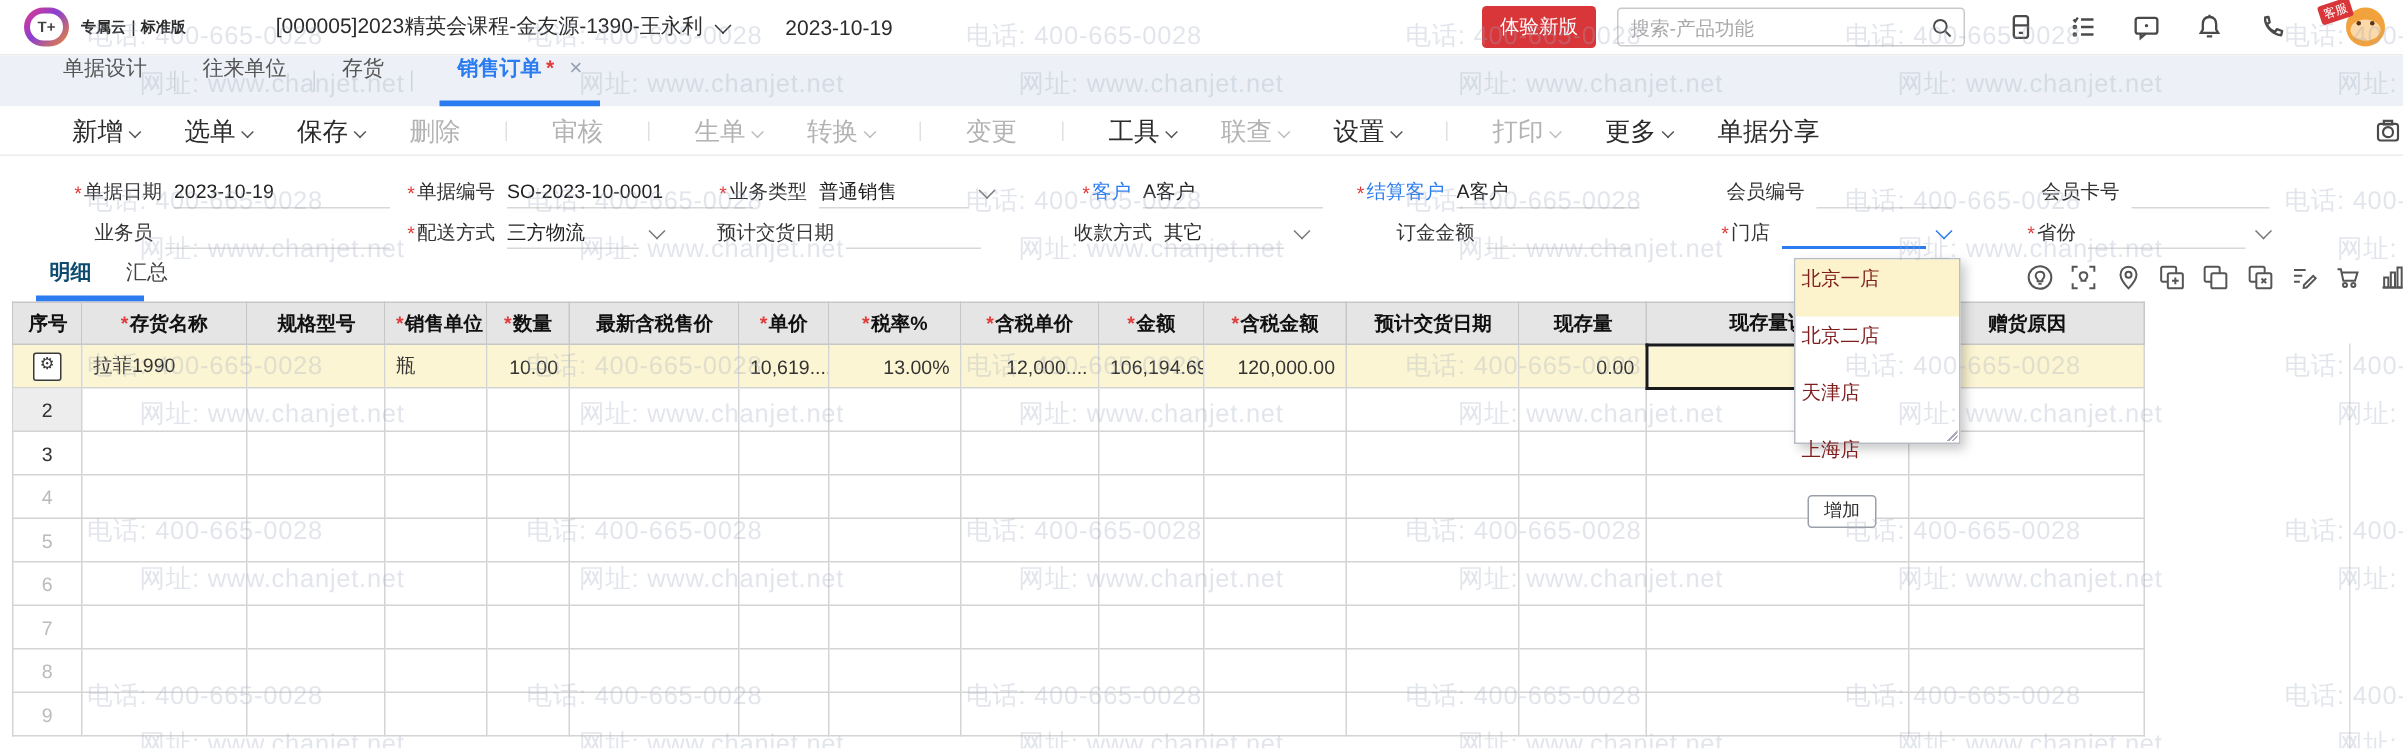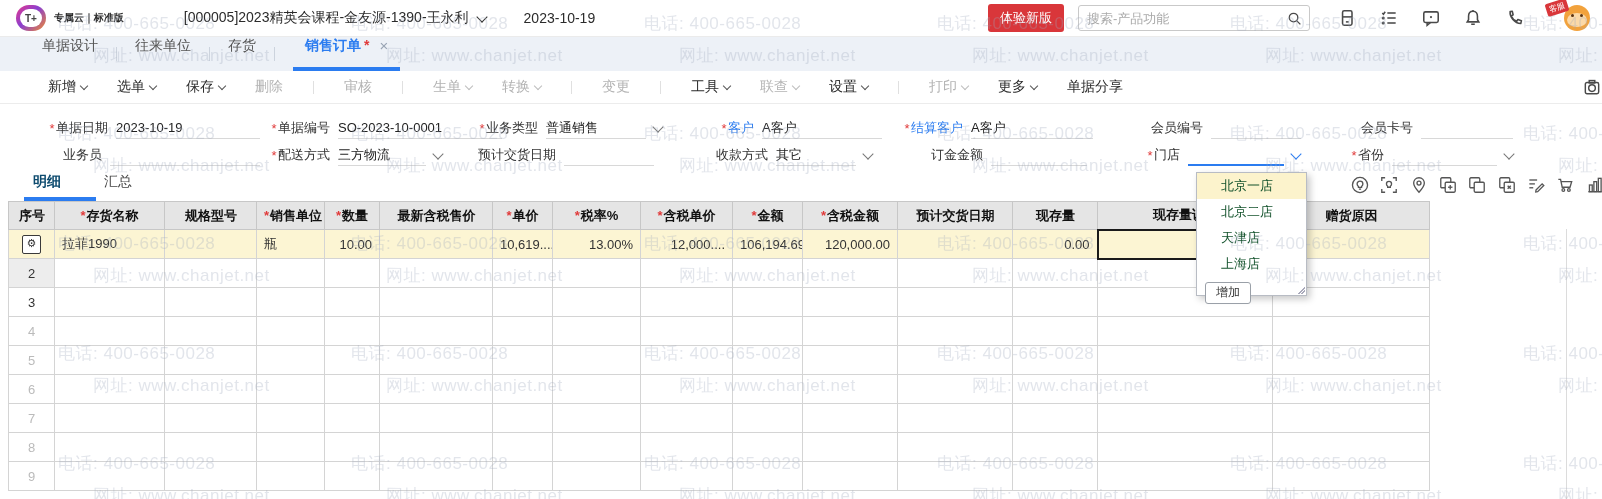--- a/index.html
+++ b/index.html
@@ -27,21 +27,21 @@
   
   .tabbar{position:absolute;left:0;top:37px;width:1602px;height:34px;background:#edf1f7;display:flex;align-items:stretch;padding-left:24px;box-sizing:border-box}
   .ntab{position:relative;display:flex;align-items:flex-start;padding:0 18px;font-size:14px;color:#555;cursor:pointer}
   .nsep{width:1px;height:14px;background:#ccd3dd;align-self:center}
   .ntab.act{color:#2b7cf0;font-weight:bold}
   .ntab.act::after{content:"";position:absolute;left:6px;right:6px;bottom:0;height:4px;background:#2b7cf0}
   .ntab .dirty{color:#e03a3a;margin-left:3px}
   .ntab .close{color:#98a3b3;margin-left:10px;font-weight:normal;font-size:15px}
   
   .toolbar{position:absolute;left:0;top:71px;width:1602px;height:33px;background:#fff;border-bottom:1px solid #ececec;display:flex;align-items:center;padding-left:48px;box-sizing:border-box}
-  .titem{font-size:14px;color:#2b2b2b;margin-right:30px;cursor:pointer;white-space:nowrap}
+  .titem{font-size:17px;color:#2b2b2b;margin-right:30px;cursor:pointer;white-space:nowrap}
   .titem.dis{color:#b3b3b3}
   .titem.caret::after{content:"";display:inline-block;width:5px;height:5px;border-right:1.3px solid #555;border-bottom:1.3px solid #555;transform:rotate(45deg);margin-left:5px;vertical-align:2px}
   .titem.dis.caret::after{border-color:#bdbdbd}
   .tsep{width:1px;height:13px;background:#e0e0e0;margin-right:30px}
   .clipico{position:absolute;left:1582px;top:6px;width:20px;height:20px}
   .clipico svg{stroke:#4a4a4a;fill:none;stroke-width:1.3}
   
   .formarea{position:absolute;left:0;top:104px;width:1602px;height:63px}
   .field{position:absolute;height:24px;display:flex;align-items:center}
   .req{color:#e03a3a;width:8px;text-align:center;flex:none}
@@ -67,21 +67,21 @@
   tr.r1 td{background:#fcf5d3}
   td.numr{text-align:right}
   td.no{text-align:center}
   td.no.cur{background:#ededed}
   td.no.dim{color:#bbbbbb}
   td.sel{border:2px solid #1a1a1a}
   .rowicon{display:inline-block;width:17px;height:17px;border:1.5px solid #3a3a3a;border-radius:2px;line-height:15px;font-size:11px;text-align:center;color:#333;background:#fff}
   .vline{position:absolute;left:1566px;top:229px;width:1px;height:270px;background:#dcdcdc}
   
   .drop{position:absolute;left:1196px;top:172px;width:111px;height:124px;background:#fff;border:1px solid #b8bcc4;box-shadow:3px 3px 7px rgba(0,0,0,.22);z-index:30;box-sizing:border-box}
-  .ditem{height:26px;line-height:26px;padding-left:24px;font-size:13px;color:#14532d;cursor:pointer}
+  .ditem{height:38px;line-height:26px;padding-left:4px;font-size:13px;color:#7f1d1d;cursor:pointer}
   .ditem.hl{background:#fcf3cc}
   .addbtn{display:inline-block;margin:5px 0 0 8px;padding:1px 10px 2px;border:1px solid #9aa0a8;border-radius:3px;font-size:12px;color:#333;cursor:pointer;background:#fff}
   .grip{position:absolute;right:1px;bottom:1px;width:8px;height:8px;background:linear-gradient(135deg,transparent 55%,#aab 55%,#aab 65%,transparent 65%,transparent 75%,#aab 75%,#aab 85%,transparent 85%);cursor:nwse-resize}
   
   .wmlayer{position:absolute;inset:0;z-index:60;pointer-events:none;overflow:hidden}
   .wm{position:absolute;font-size:17px;color:rgba(158,168,188,.30);white-space:nowrap;letter-spacing:.5px}
 </style>
 </head>
 <body>
 
@@ -261,21 +261,21 @@
   <div class="field" style="left:1350px;top:39px;width:165px">
     <span class="req">*</span>
     <span class="flab">省份</span>
     <span class="fval"></span>
     <span class="chev"></span>
   </div>
 </div>
 
 <div class="dtabs">
   <span class="dtab act" style="left:33px">明细</span>
-  <span class="dtab" style="left:104px">汇总</span>
+  <span class="dtab" style="left:84px">汇总</span>
   <span class="dbar"></span>
   <span class="gico" style="left:1350px"><svg viewBox="0 0 18 18">
         <circle cx="9" cy="9" r="6.8"></circle>
         <path d="M9 5.5 C7.4 5.5 6.4 6.6 6.4 8 C6.4 9 7 9.7 7.6 10.3 L7.6 11.2 L10.4 11.2 L10.4 10.3 C11 9.7 11.6 9 11.6 8 C11.6 6.6 10.6 5.5 9 5.5 Z"></path>
         <line x1="8" y1="12.7" x2="10" y2="12.7"></line>
       </svg></span>
   <span class="gico" style="left:1379px"><svg viewBox="0 0 18 18">
         <path d="M2.5 5.5 L2.5 2.5 L5.5 2.5"></path>
         <path d="M12.5 2.5 L15.5 2.5 L15.5 5.5"></path>
         <path d="M15.5 12.5 L15.5 15.5 L12.5 15.5"></path>

